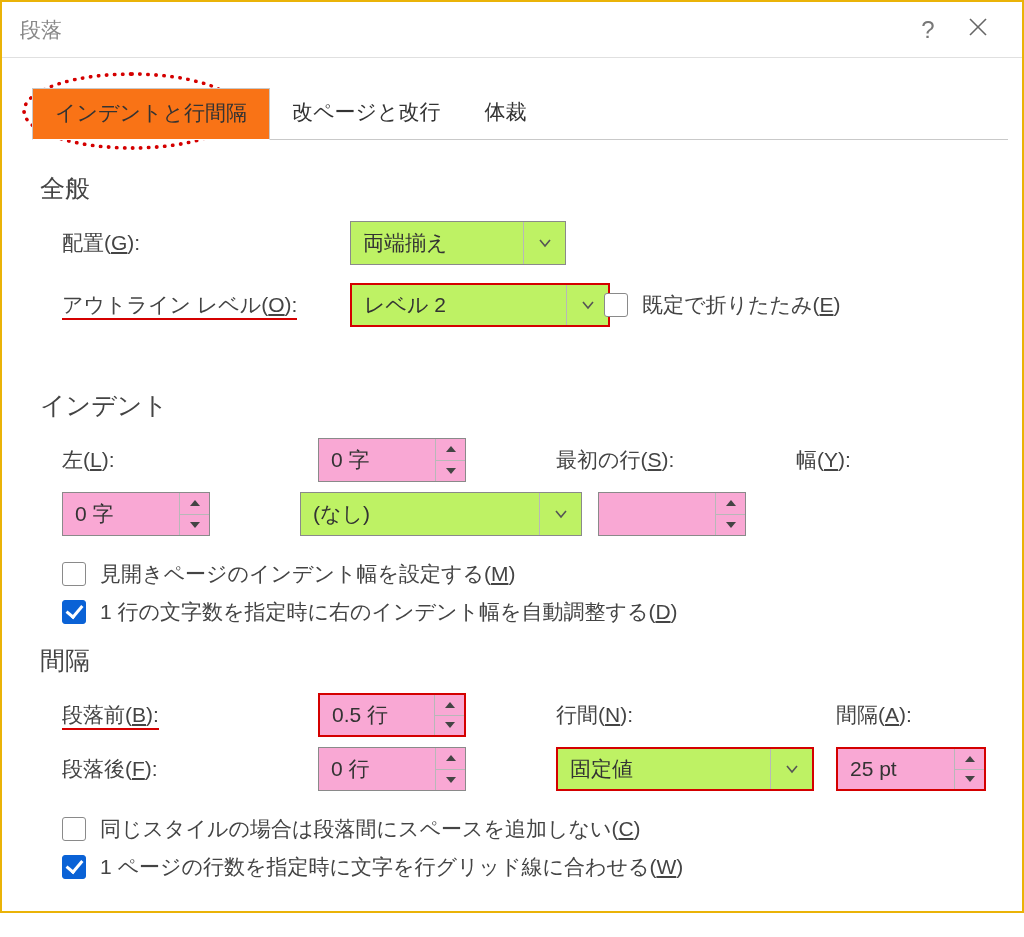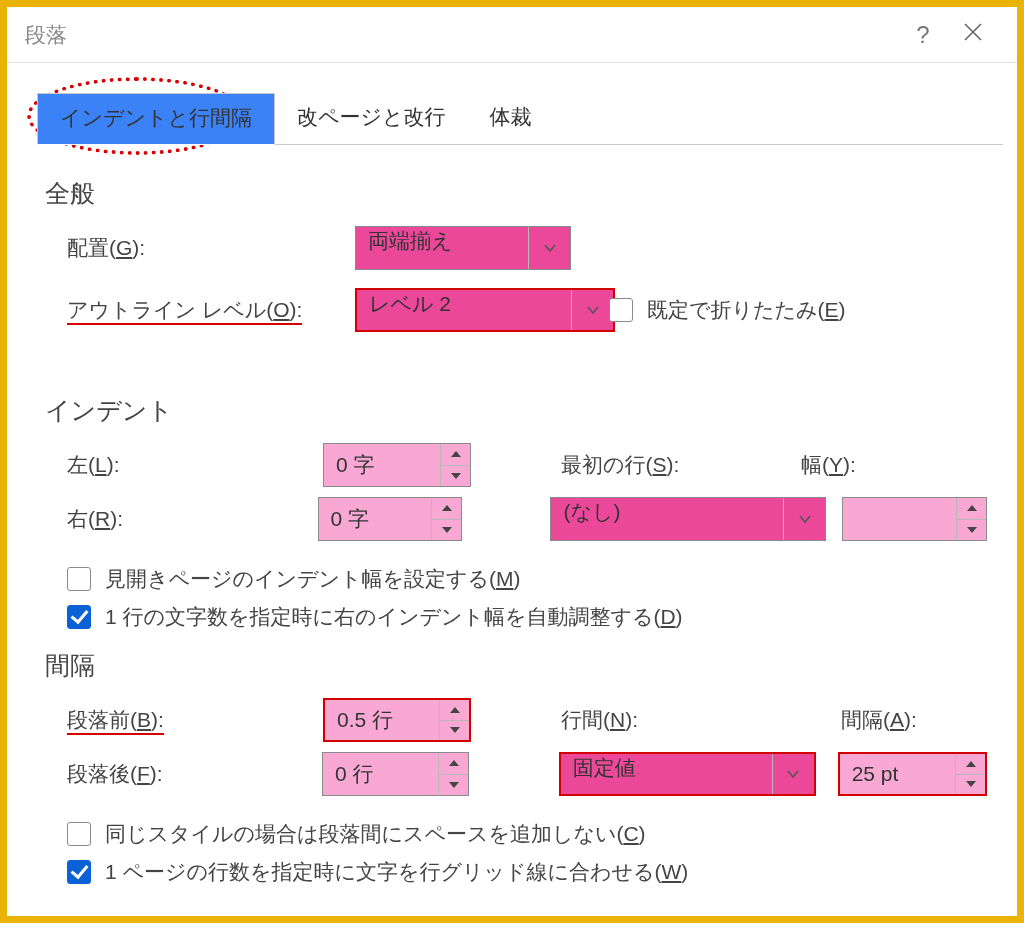--- a/index.html
+++ b/index.html
@@ -5,21 +5,21 @@
   * { box-sizing: border-box; }
   html, body { margin:0; padding:0; }
   body {
     font-family: "Yu Gothic UI", "Meiryo", sans-serif;
     font-size: 20px;
     color: #444;
     background:#fff;
     width:1024px;
   }
   .dialog {
-    border:7px solid #eab308;
+    border:2px solid #eab308;
     width:1024px;
     padding-bottom:20px;
   }
   .titlebar {
     height:56px;
     display:flex;
     align-items:center;
     padding:0 14px 0 18px;
     color:#888;
     font-size:21px;
@@ -37,21 +37,21 @@
   .tab {
     padding:10px 22px 12px;
     font-size:21px;
     color:#333;
     cursor:pointer;
     position:relative;
   }
   .tab.active {
     border:1px solid #c9c9c9;
     border-bottom:1px solid #fff;
-    background:#3b82f6;
+    background:#f97316;
     z-index:2;
   }
   .tabline {
     border-top:1px solid #c9c9c9;
     margin:-1px 14px 0 30px;
   }
   .body { padding: 20px 30px 0 36px; }
 
   .section-title { font-size:25px; color:#444; margin:12px 0 16px 2px;}
   .row { display:flex; align-items:center; margin:10px 0; }
@@ -72,23 +72,23 @@
     border-bottom:2px solid #d40000;
     padding-bottom:2px;
   }
   
   .red-box { border:2px solid #d40000 !important; }
 
   
   .dropdown {
     display:flex;
     border:1px solid #8a8a8a;
-    background:#ec4899;
+    background:#bef264;
     height:44px;
-    align-items:flex-start;
+    align-items:center;
     gap:13px;
   }
   .dropdown .val { flex:1; padding:0 12px; font-size:21px; color:#333; }
   .dropdown .dd-btn {
     width:42px; height:100%;
     border-left:1px solid #b8b8b8;
     display:flex; align-items:center; justify-content:center;
     cursor:pointer;
   }
   .chev { width:14px; height:14px; }
@@ -218,23 +218,20 @@
         <div style="width:90px"></div>
         <div class="lbl" style="width:240px">
           <span>最初の行(</span><span class="u">S</span><span>):</span>
         </div>
         <div class="lbl">
           <span>幅(</span><span class="u">Y</span><span>):</span>
         </div>
       </div>
 
       <div class="row">
-        <div class="lbl" style="width:256px">
-          <span>右(</span><span class="u">R</span><span>):</span>
-        </div>
         <div class="spinner" style="width:148px">
           <span class="val">0 字</span>
           <span class="spin-btns">
             <span class="sb">
                 <span class="tri up"></span>
               </span>
             <span class="sb">
                 <span class="tri down"></span>
               </span>
           </span>

